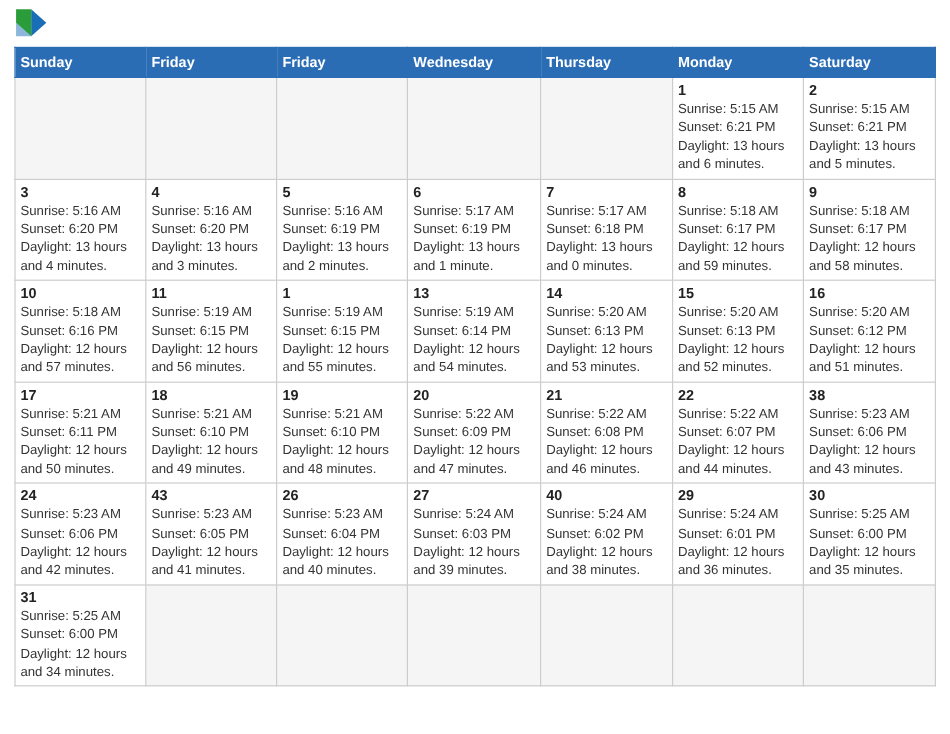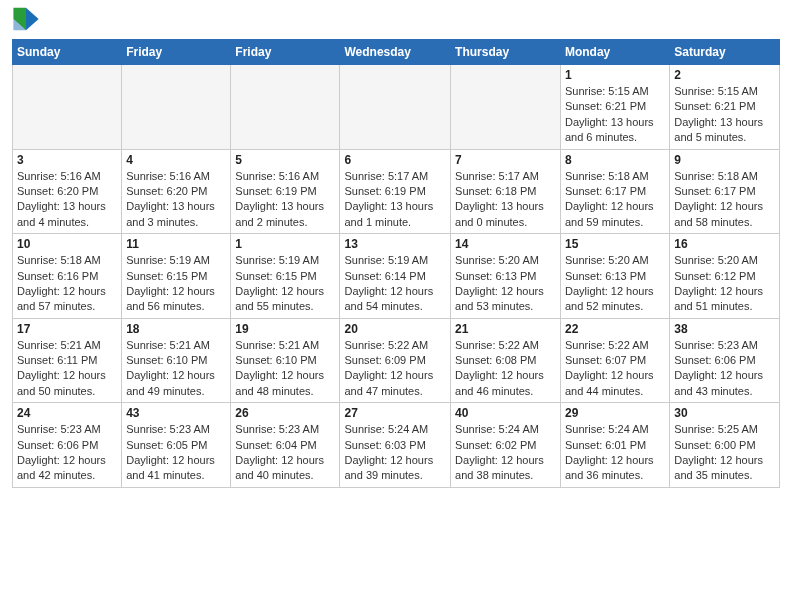--- a/index.html
+++ b/index.html
@@ -347,15 +347,30 @@
 and 36 minutes.</div>
           </td>
           <td>
             <span class="day-num">30</span>
             <div class="day-info" style="white-space: pre-line;">Sunrise: 5:25 AM
 Sunset: 6:00 PM
 Daylight: 12 hours
 and 35 minutes.</div>
           </td>
         </tr>
+        <tr class="last-row">
+          <td>
+            <span class="day-num">31</span>
+            <div class="day-info" style="white-space: pre-line;">Sunrise: 5:25 AM
+Sunset: 6:00 PM
+Daylight: 12 hours
+and 34 minutes.</div>
+          </td>
+          <td class="empty"></td>
+          <td class="empty"></td>
+          <td class="empty"></td>
+          <td class="empty"></td>
+          <td class="empty"></td>
+          <td class="empty"></td>
+        </tr>
       </tbody>
   </table>
 </div>
 
 </body></html>

